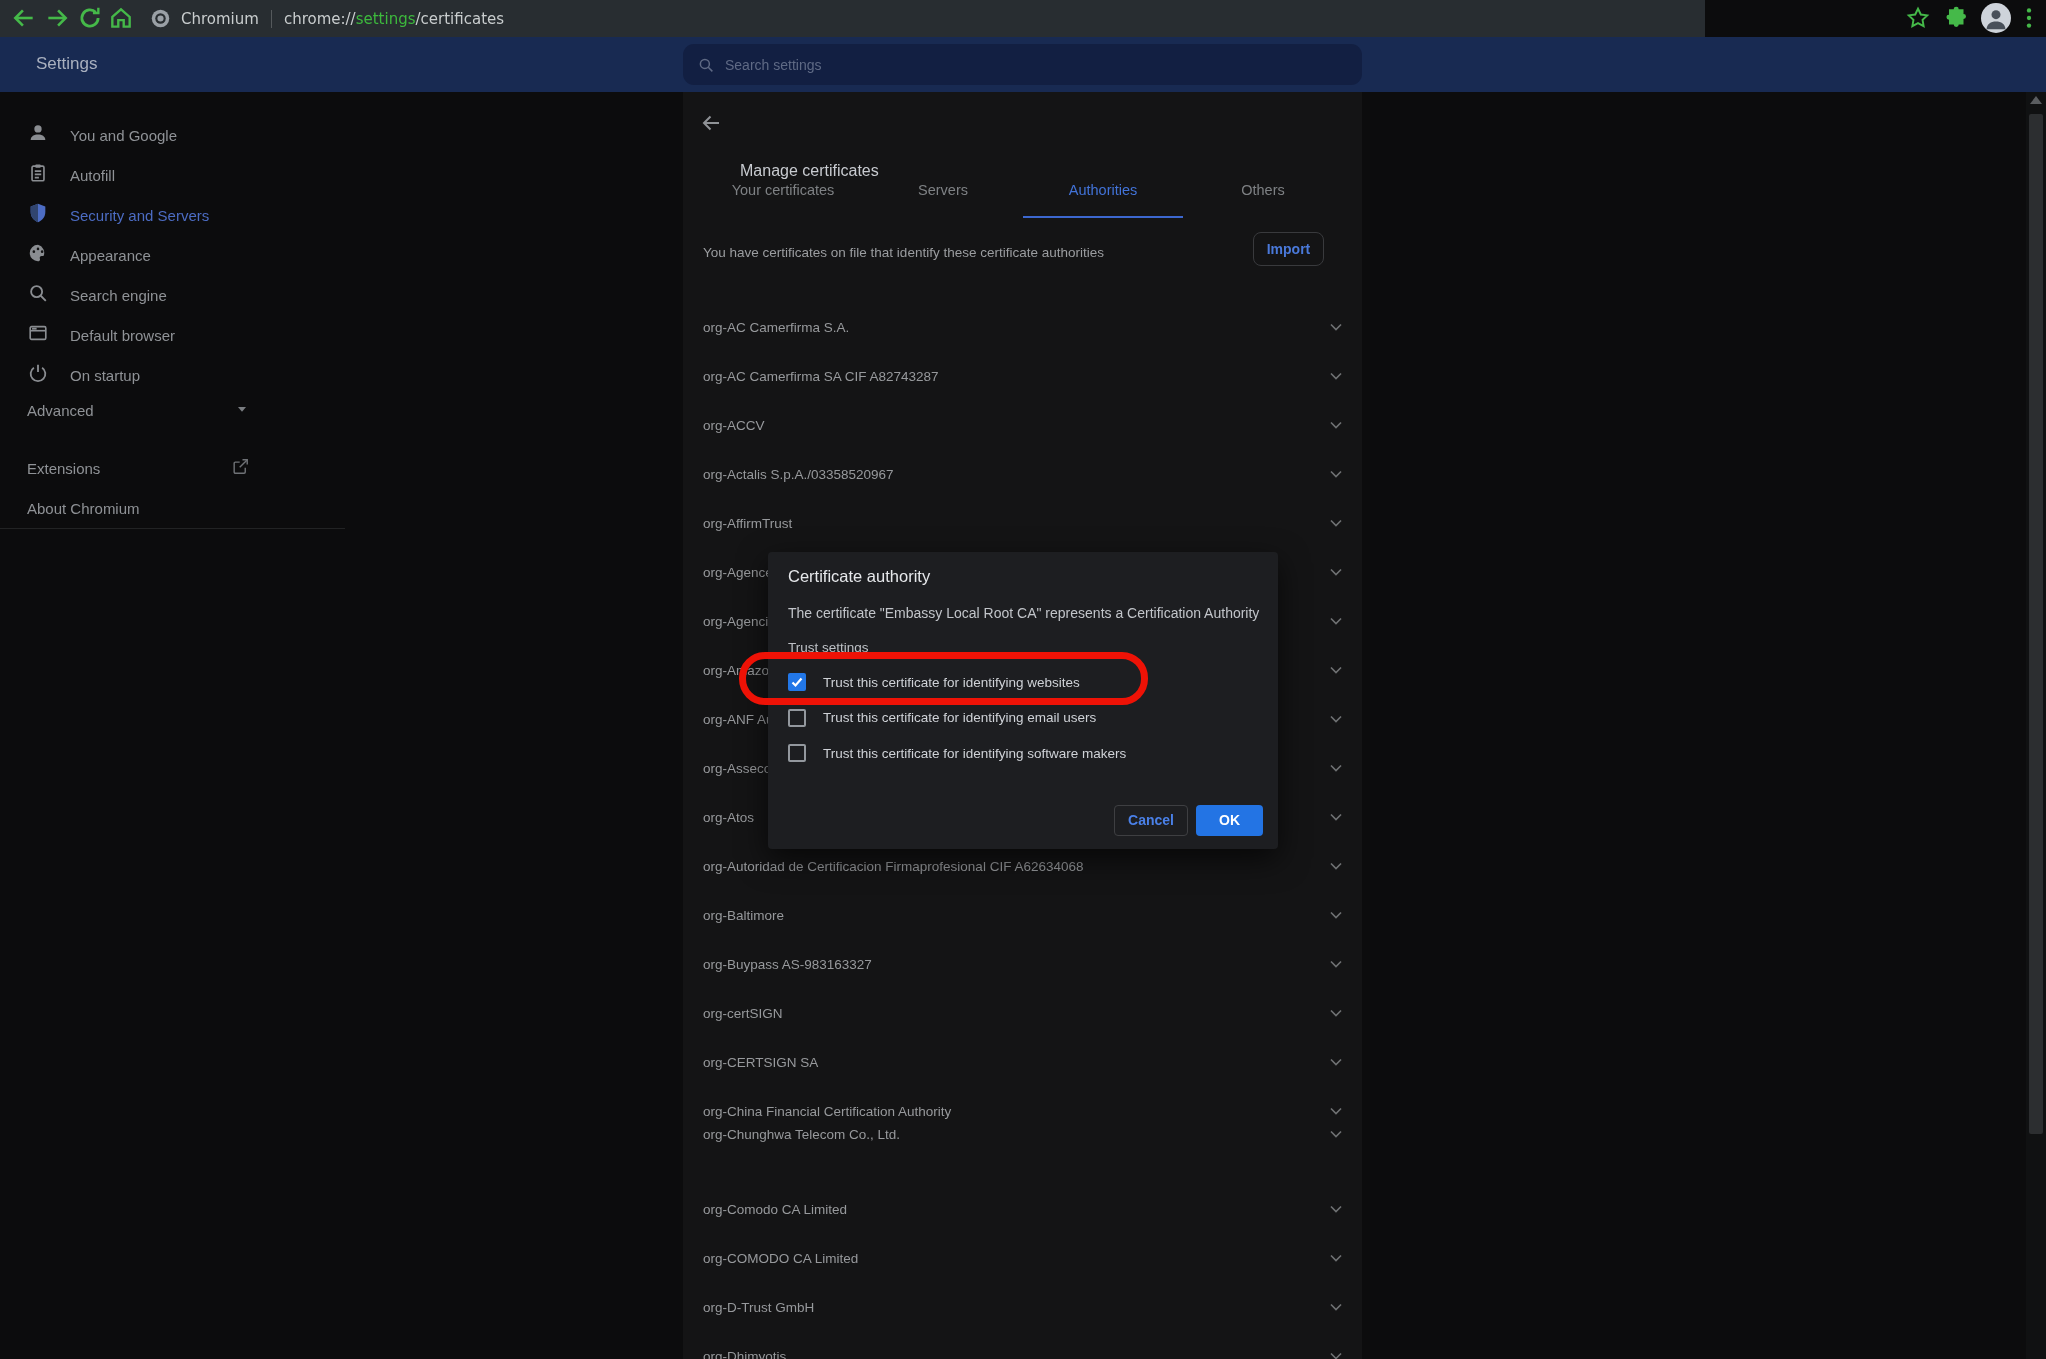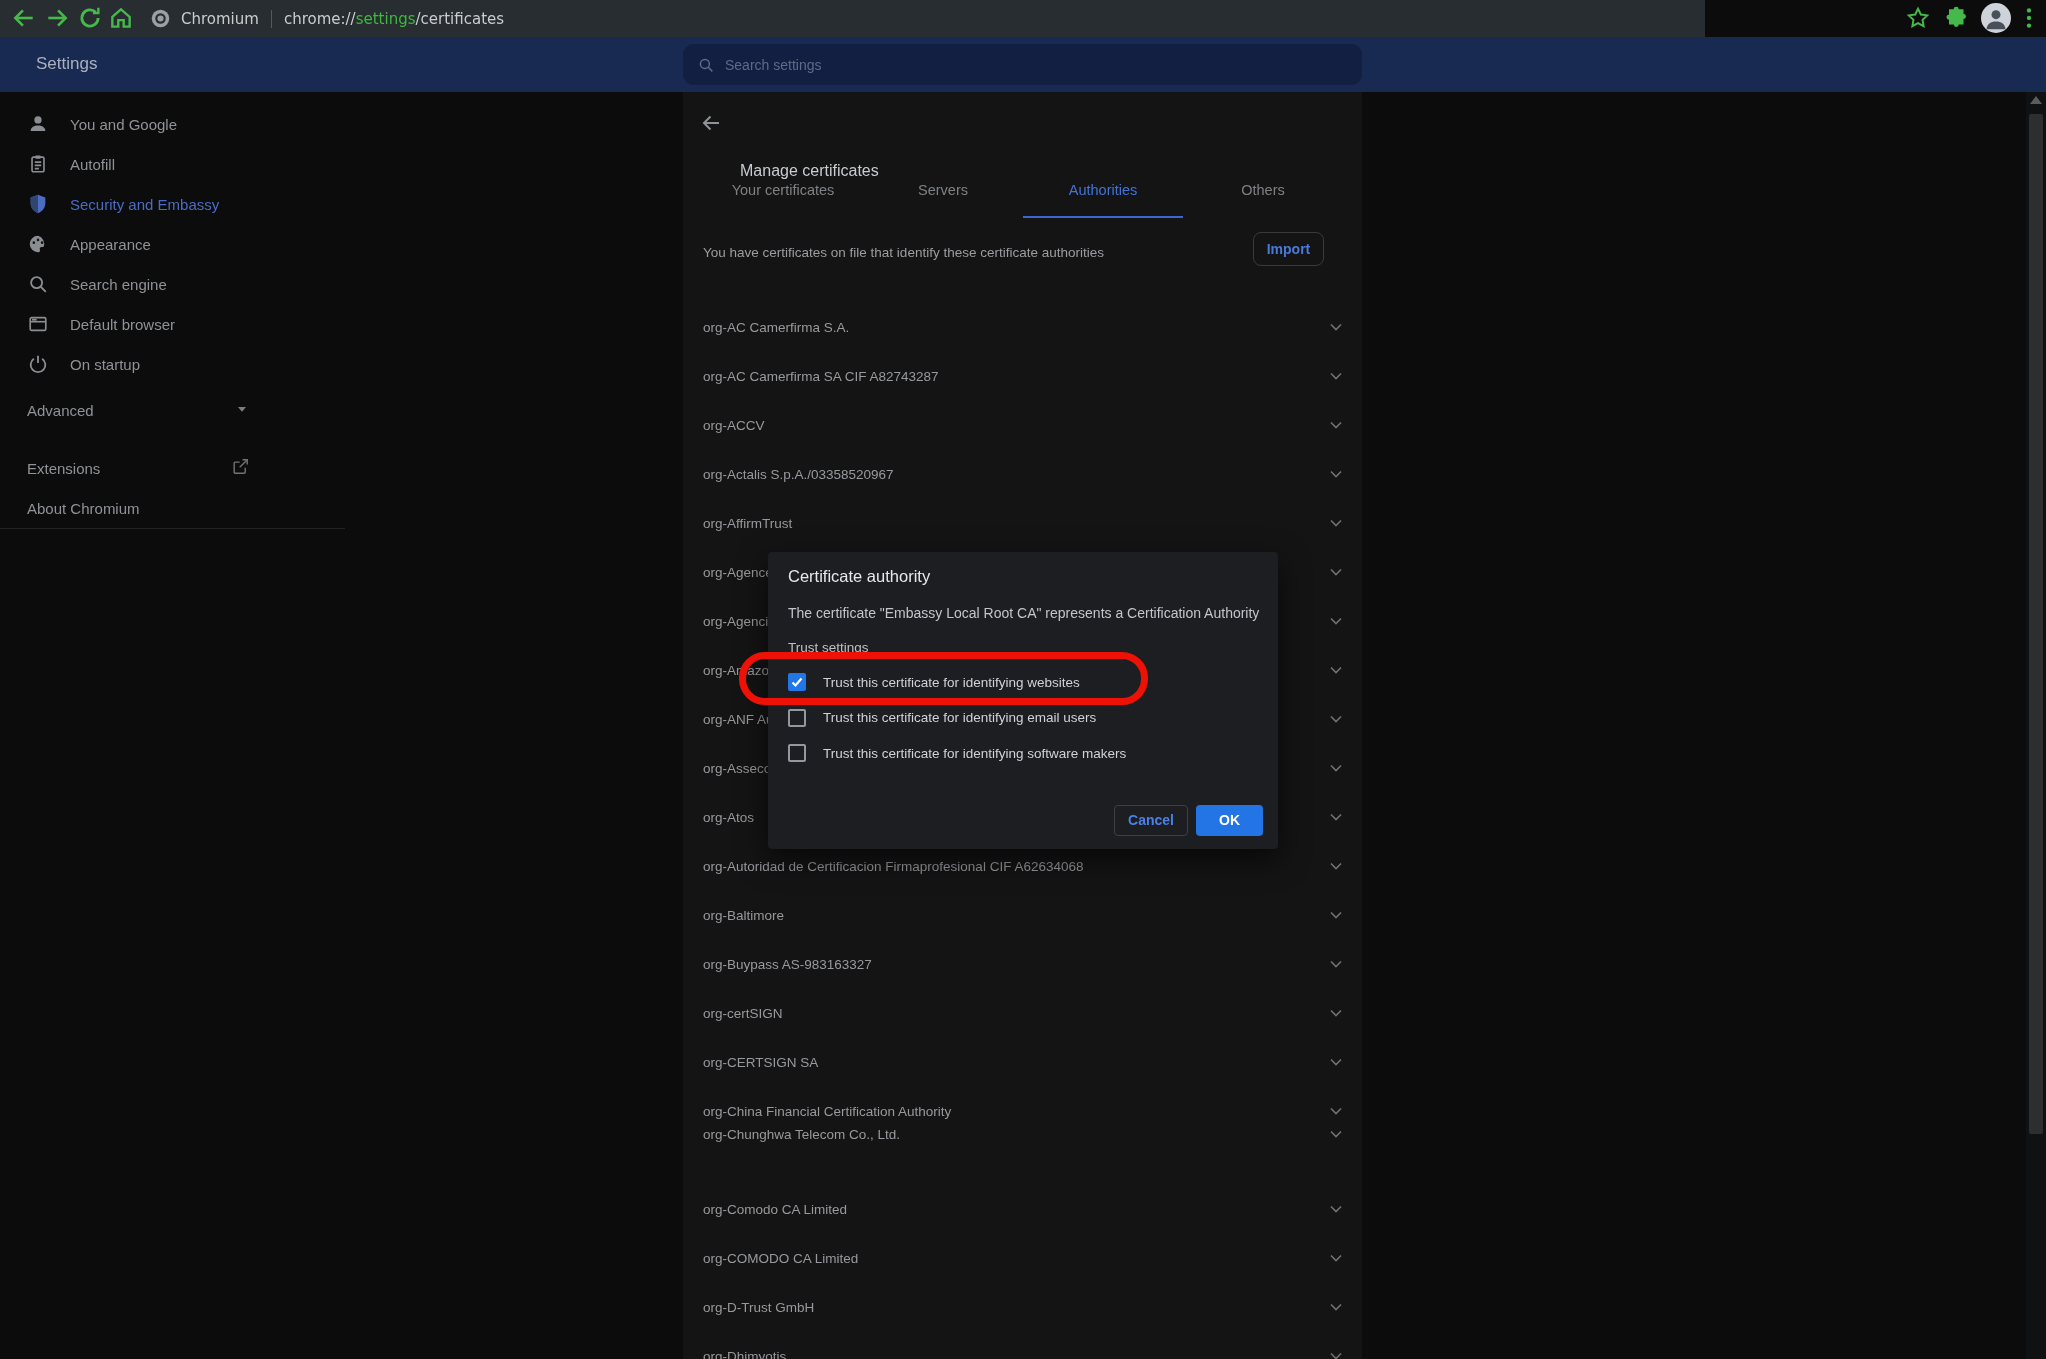--- a/index.html
+++ b/index.html
@@ -20,21 +20,21 @@
   
   #settings-header { position:absolute; left:0; top:37px; width:2046px; height:55px; background:#182a52; }
   #settings-title { position:absolute; left:36px; top:17px; font-size:17px; color:#a9b0bf; }
   #search-box { position:absolute; left:683px; top:7px; width:679px; height:41px; background:#121f42;
                 border-radius:11px; display:flex; align-items:center; }
   #search-box svg { width:18px; height:18px; margin:0 10px 0 14px; }
   #search-box .ph { font-size:14px; color:#5f6a85; }
 
   
   #sidebar { position:absolute; left:0; top:92px; width:345px; height:1267px; }
-  .side-item { position:absolute; left:0; width:345px; height:40px; display:flex; align-items:center;
+  .side-item { position:absolute; left:0; width:345px; height:40px; display:flex; align-items:flex-end;
                color:#8f9296; font-size:15px; cursor:pointer; }
   .side-item svg { width:22px; height:22px; margin:0 21px 0 27px; }
   .side-item.selected { color:#4c6cc3; }
   .side-row { position:absolute; left:0; width:345px; height:40px; display:flex; align-items:center;
               color:#8f9296; font-size:15px; padding-left:27px; }
   .side-row .trail { margin-left:auto; margin-right:95px; }
   #sidebar-divider { position:absolute; left:0; top:436px; width:345px; height:1px; background:#222324; }
 
   
   #card { position:absolute; left:683px; top:92px; width:679px; height:1267px; background:#141415; overflow:hidden; }
@@ -175,21 +175,21 @@
         <rect x="9" y="2.8" width="6" height="3.4" rx="1" fill="#8a8d91" stroke="none"></rect>
         <path d="M8.5 10h7M8.5 13.5h7M8.5 17h4.5"></path>
       </svg>
     <span>Autofill</span>
   </div>
   <div class="side-item selected" style="top:92px">
     <svg viewBox="0 0 24 24" fill="#4c6cc3">
         <path d="M12 2l8 3v6c0 5.5-3.4 9.3-8 11-4.6-1.7-8-5.5-8-11V5z"></path>
         <path d="M12 2l-8 3v6c0 5.5 3.4 9.3 8 11z" fill="#31456f"></path>
       </svg>
-    <span>Security and Embassy</span>
+    <span>Security and Servers</span>
   </div>
   <div class="side-item" style="top:132px">
     <svg viewBox="0 0 24 24" fill="#8a8d91">
         <path d="M12 3a9 9 0 1 0 0 18c1.4 0 2.2-.9 2.2-2 0-.6-.3-1-.3-1.6 0-1.1.9-2 2-2h2.1A9 9 0 0 0 12 3z"></path>
         <circle cx="7.5" cy="10.5" r="1.4" fill="#141415"></circle>
         <circle cx="12" cy="7.5" r="1.4" fill="#141415"></circle>
         <circle cx="16.5" cy="10.5" r="1.4" fill="#141415"></circle>
       </svg>
     <span>Appearance</span>
   </div>

